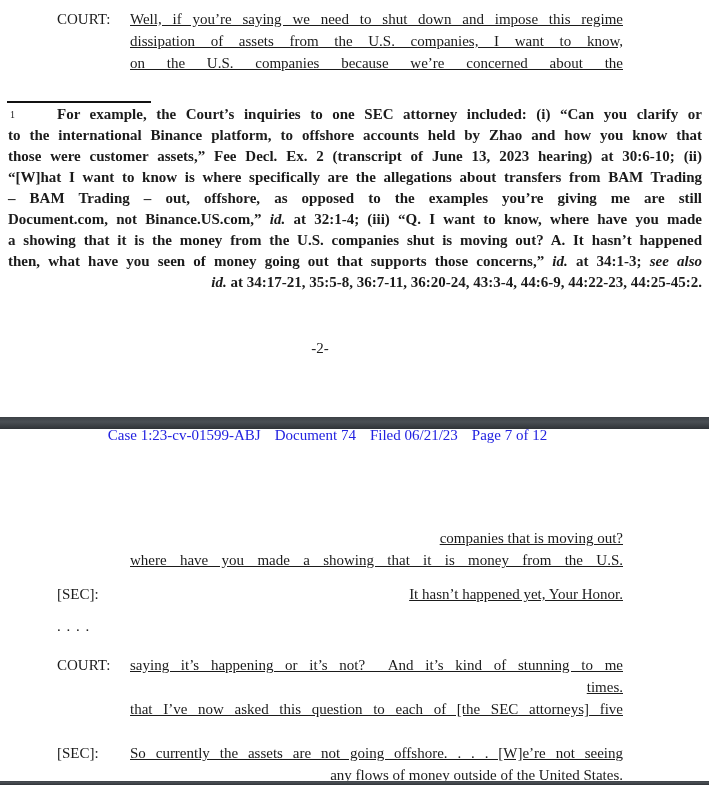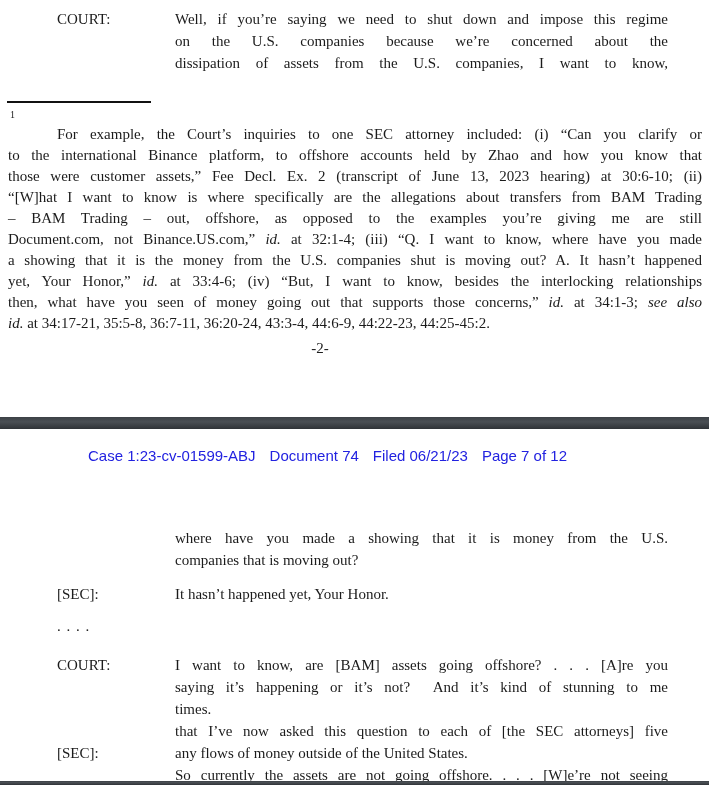--- a/index.html
+++ b/index.html
@@ -9,128 +9,126 @@
     overflow: hidden;
     position: relative;
     font-family: "Liberation Serif", "DejaVu Serif", serif;
     color: #1b1b1b;
   }
   .canvas { position: absolute; inset: 0; }
 
   
   .dlg { position: absolute; left: 57px; width: 588px; font-size: 15px; line-height: 22px; }
   .speaker { position: absolute; left: 0; top: 0; white-space: nowrap; }
-  .dtext { margin-left: 118px; width: 493px; }
+  .dtext { margin-left: 73px; width: 493px; text-decoration: underline; }
 
   .line { width: 100%; }
   .jl { text-align: justify; text-align-last: justify; }
-  .ll { text-align: left; }
+  .ll { text-align: right; }
   .it { font-style: italic; }
 
   
   .fnsep { position: absolute; left: 7px; top: 101px; width: 144px; border-top: 2px solid #111; }
   .fnmark { position: absolute; left: 10px; top: 109px; font-size: 10px; }
-  .footnote { position: absolute; left: 8px; top: 124px; width: 694px; font-size: 15px; line-height: 21px; }
+  .footnote { position: absolute; left: 8px; top: 104px; width: 694px; font-size: 15px; line-height: 21px; font-weight: bold; }
   .footnote .line:first-child { text-indent: 49px; }
 
   .pagenum { position: absolute; left: 0; top: 340px; width: 640px; text-align: center; font-size: 15px; }
 
   
   .pagebar {
     position: absolute; left: 0; width: 709px; height: 12px;
     background: linear-gradient(180deg, #3c4146 0%, #4a4f54 40%, #2f3337 100%);
   }
   .pagebar.top-bar { top: 417px; }
   .pagebar.bottom-bar { top: 781px; height: 4px; }
 
   
   .stamp {
-    position: absolute; left: 0; top: 447px; width: 655px;
+    position: absolute; left: 0; top: 427px; width: 655px;
     text-align: center;
-    font-family: Liberation Sans, sans-serif;
+    font-family: Liberation Serif, serif;
     font-size: 15px;
     color: var(--stamp-color, #2222e0);
     white-space: nowrap;
   }
   .stamp span { margin: 0 7px; }
 
   .ellipsis-line { position: absolute; left: 57px; font-size: 15px; letter-spacing: 1px; }
 </style>
 </head>
 <body style="--stamp-color: #2222e0;">
 
 <div class="canvas">
 
   <section>
 
     <div class="dlg" style="top:8px">
       <span class="speaker">COURT:</span>
       <div class="dtext">
           <div class="line jl">Well, if you’re saying we need to shut down and impose this regime</div>
+          <div class="line jl">dissipation of assets from the U.S. companies, I want to know,</div>
           <div class="line jl">on the U.S. companies because we’re concerned about the</div>
-          <div class="line jl">dissipation of assets from the U.S. companies, I want to know,</div>
         </div>
     </div>
 
     <div class="fnsep"></div>
     <span class="fnmark">1</span>
     <div class="footnote">
         <div class="line jl">For example, the Court’s inquiries to one SEC attorney included: (i) “Can you clarify or</div>
         <div class="line jl">to the international Binance platform, to offshore accounts held by Zhao and how you know that</div>
         <div class="line jl">those were customer assets,” Fee Decl. Ex. 2 (transcript of June 13, 2023 hearing) at 30:6-10; (ii)</div>
         <div class="line jl">“[W]hat I want to know is where specifically are the allegations about transfers from BAM Trading</div>
         <div class="line jl">– BAM Trading – out, offshore, as opposed to the examples you’re giving me are still</div>
         <div class="line jl"><span>Document.com, not Binance.US.com,” </span><span class="it">id.</span><span> at 32:1-4; (iii) “Q. I want to know, where have you made</span></div>
         <div class="line jl">a showing that it is the money from the U.S. companies shut is moving out? A. It hasn’t happened</div>
-        <div class="line jl"><span>yet, Your Honor,” </span><span class="it">id.</span><span> at 33:4-6; (iv) “But, I want to know, besides the interlocking relationships</span></div>
         <div class="line jl"><span>then, what have you seen of money going out that supports those concerns,” </span><span class="it">id.</span><span> at 34:1-3; </span><span class="it">see also</span></div>
         <div class="line ll"><span class="it">id.</span><span> at 34:17-21, 35:5-8, 36:7-11, 36:20-24, 43:3-4, 44:6-9, 44:22-23, 44:25-45:2.</span></div>
       </div>
 
     <div class="pagenum">-2-</div>
   </section>
 
   <div class="pagebar top-bar"></div>
 
   <section>
 
     <div class="stamp">
       <span>Case 1:23-cv-01599-ABJ</span><span>Document 74</span><span>Filed 06/21/23</span><span>Page 7 of 12</span>
     </div>
 
     <div class="dlg" style="top:527px">
       <div class="dtext">
+          <div class="line ll">companies that is moving out?</div>
           <div class="line jl">where have you made a showing that it is money from the U.S.</div>
-          <div class="line ll">companies that is moving out?</div>
         </div>
     </div>
 
     <div class="dlg" style="top:583px">
       <span class="speaker">[SEC]:</span>
       <div class="dtext">
           <div class="line ll">It hasn’t happened yet, Your Honor.</div>
         </div>
     </div>
 
     <div class="ellipsis-line" style="top:618px">. . . .</div>
 
     <div class="dlg" style="top:654px">
       <span class="speaker">COURT:</span>
       <div class="dtext">
-          <div class="line jl">I want to know, are [BAM] assets going offshore? . . . [A]re you</div>
           <div class="line jl">saying it’s happening or it’s not?&nbsp; And it’s kind of stunning to me</div>
           <div class="line ll">times.</div>
           <div class="line jl">that I’ve now asked this question to each of [the SEC attorneys] five</div>
         </div>
     </div>
 
     <div class="dlg" style="top:742px">
       <span class="speaker">[SEC]:</span>
       <div class="dtext">
+          <div class="line jl">So currently the assets are not going offshore. . . . [W]e’re not seeing</div>
           <div class="line ll">any flows of money outside of the United States.</div>
-          <div class="line jl">So currently the assets are not going offshore. . . . [W]e’re not seeing</div>
         </div>
     </div>
   </section>
 
   <div class="pagebar bottom-bar"></div>
 
 </div>
 
 </body></html>

